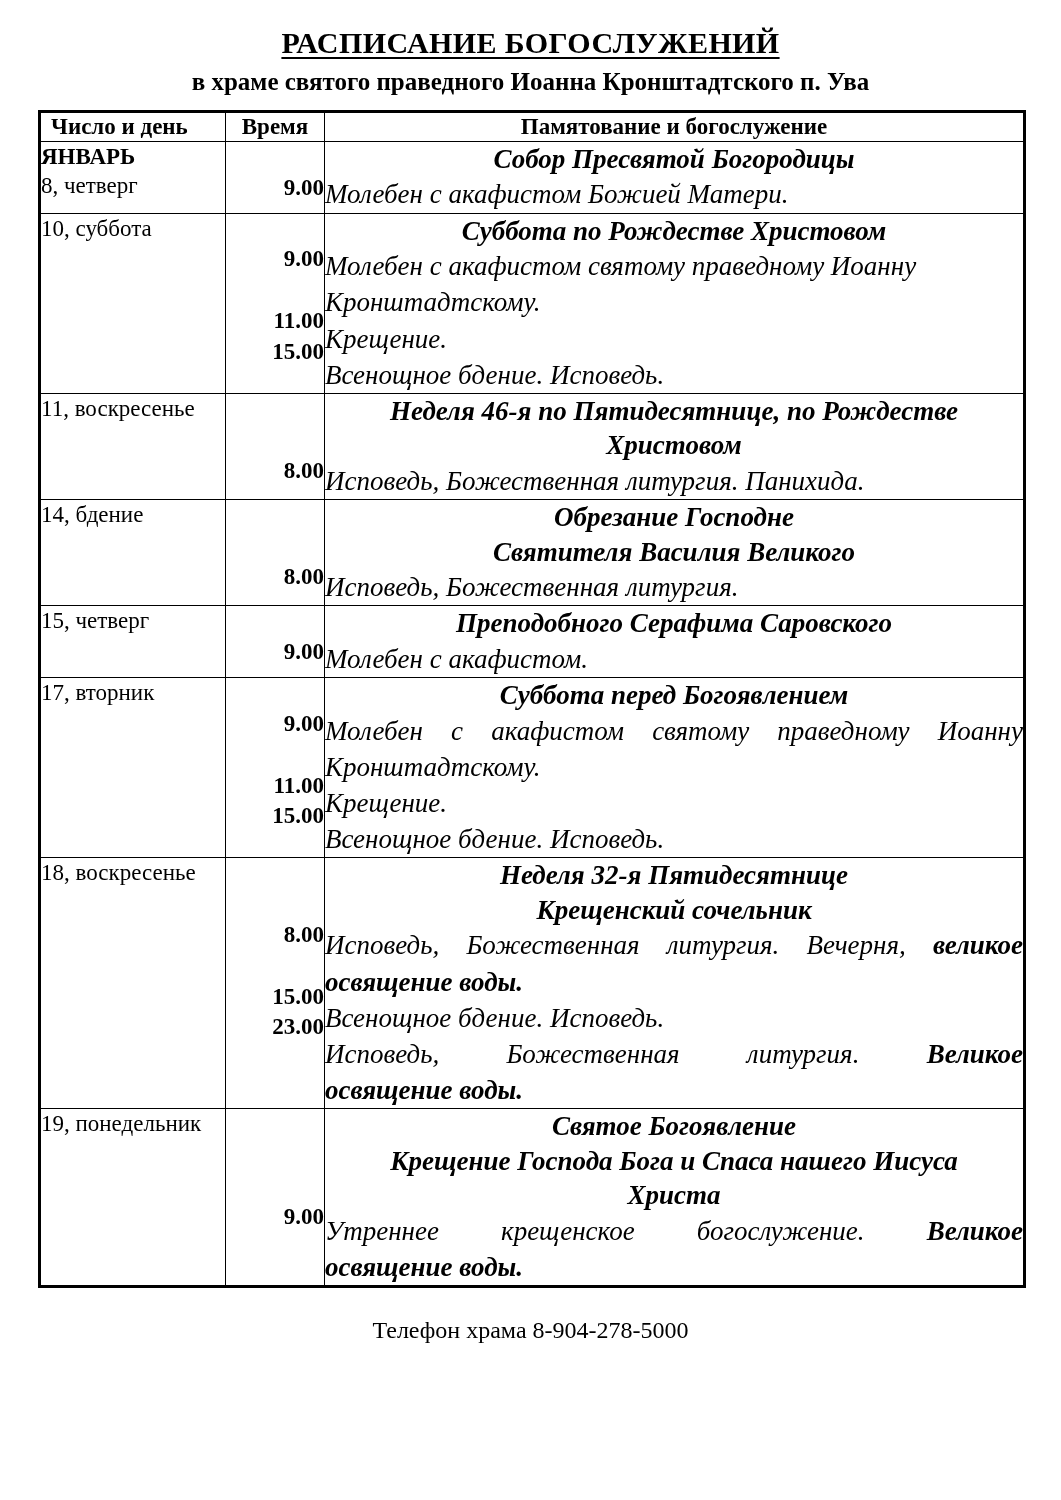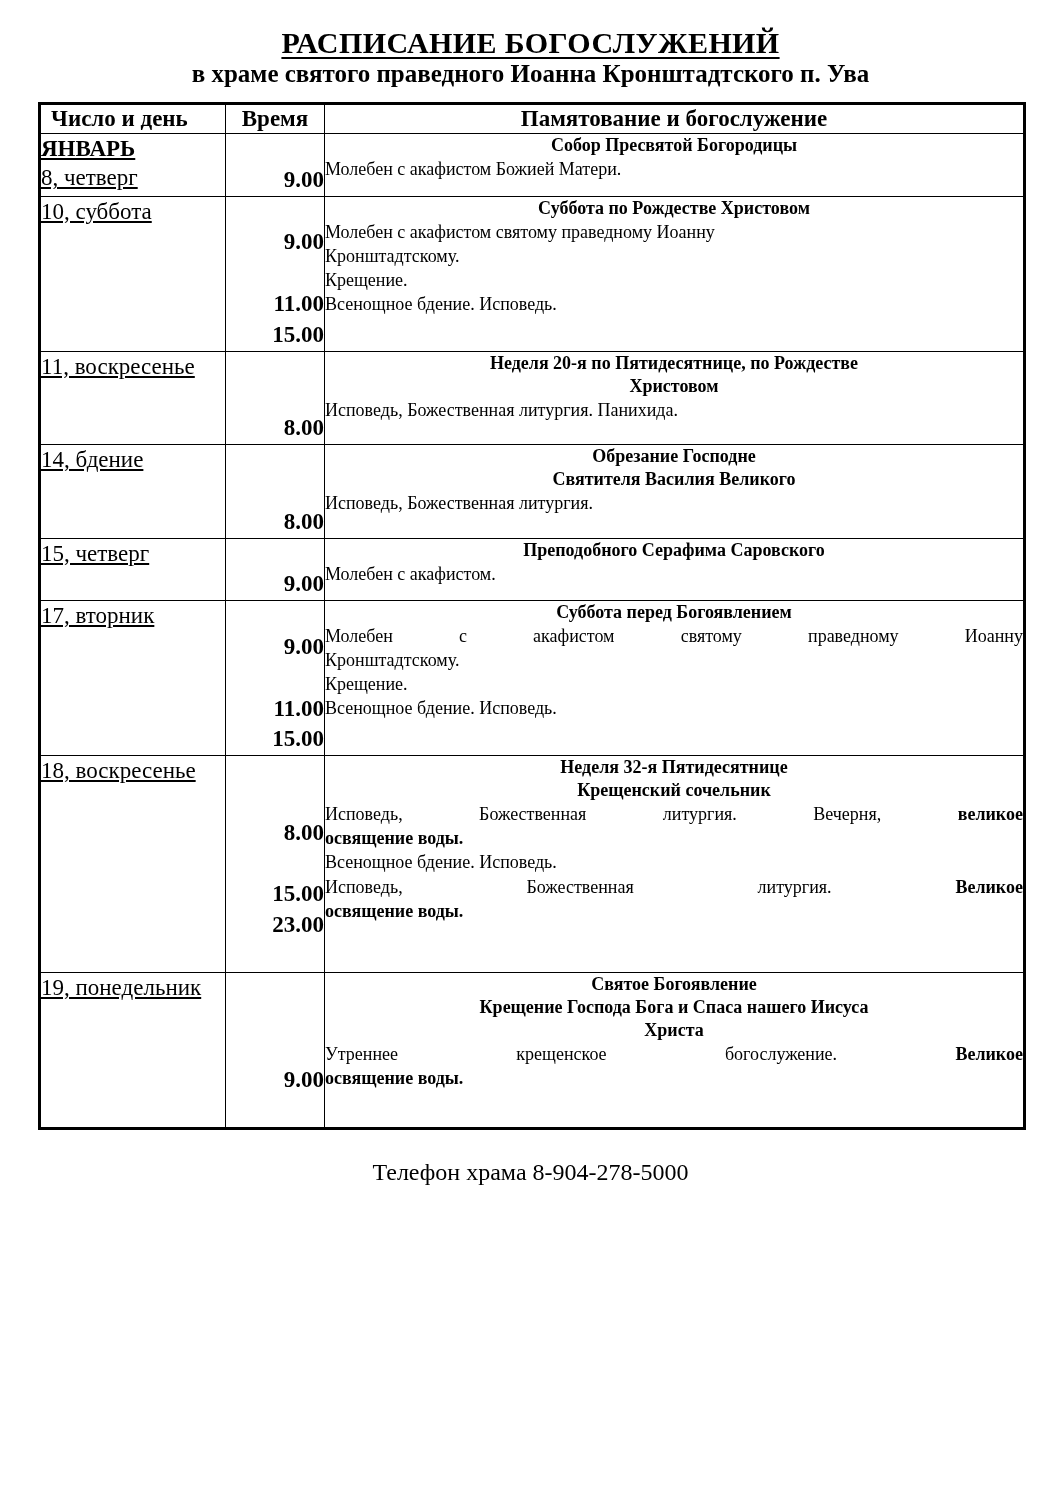--- a/index.html
+++ b/index.html
@@ -35,20 +35,21 @@
   .doc-title .ul {
     text-decoration: underline;
     text-underline-offset: 4px;
     text-decoration-thickness: 2px;
   }
   .doc-subtitle {
     text-align: center;
     font-weight: bold;
     font-size: 25px;
     margin: 0;
+    padding-top: 8px;
     padding-bottom: 14px;
     line-height: 1.15;
   }
 
   
   .sched-wrap {
     padding: 0 38px;
   }
   table.schedule {
     width: 985px;
@@ -80,42 +81,42 @@
   }
   thead th.th-day {
     text-align: left;
     padding-left: 10px;
   }
 
   td.cell-day {
     font-size: 23px;
     line-height: 1.28;
     padding: 7px 6px 10px 10px;
-    text-decoration: underline;
   }
   td.cell-day .month {
     font-weight: bold;
     display: block;
   }
   td.cell-day .daytext { display: block; }
 
   td.cell-time {
     font-size: 23px;
     line-height: 1.34;
     padding: 7px 10px 10px 6px;
     text-align: right;
     font-weight: bold;
   }
   td.cell-time .t-spacer { display: block; visibility: hidden; }
   td.cell-time .t-val { display: block; white-space: nowrap; }
 
   td.cell-desc {
-    font-size: 18px;
+    font-size: 27px;
     line-height: 1.34;
     padding: 7px 8px 10px 8px;
+    font-style: italic;
   }
   td.cell-desc .hdr {
     display: block;
     text-align: center;
     font-weight: bold;
     line-height: 1.28;
   }
   td.cell-desc .ln {
     display: block;
     text-align: left;
@@ -194,21 +195,21 @@
           <tr>
             <td class="cell-day">
               <span class="daytext">11, воскресенье</span>
             </td>
             <td class="cell-time">
               <span class="t-spacer">&nbsp;</span>
               <span class="t-spacer">&nbsp;</span>
               <span class="t-val">8.00</span>
             </td>
             <td class="cell-desc">
-              <span class="hdr">Неделя 20-я по Пятидесятнице, по Рождестве</span>
+              <span class="hdr">Неделя 46-я по Пятидесятнице, по Рождестве</span>
               <span class="hdr">Христовом</span>
               <span class="ln">Исповедь, Божественная литургия. Панихида.</span>
             </td>
           </tr>
           <tr>
             <td class="cell-day">
               <span class="daytext">14, бдение</span>
             </td>
             <td class="cell-time">
               <span class="t-spacer">&nbsp;</span>

